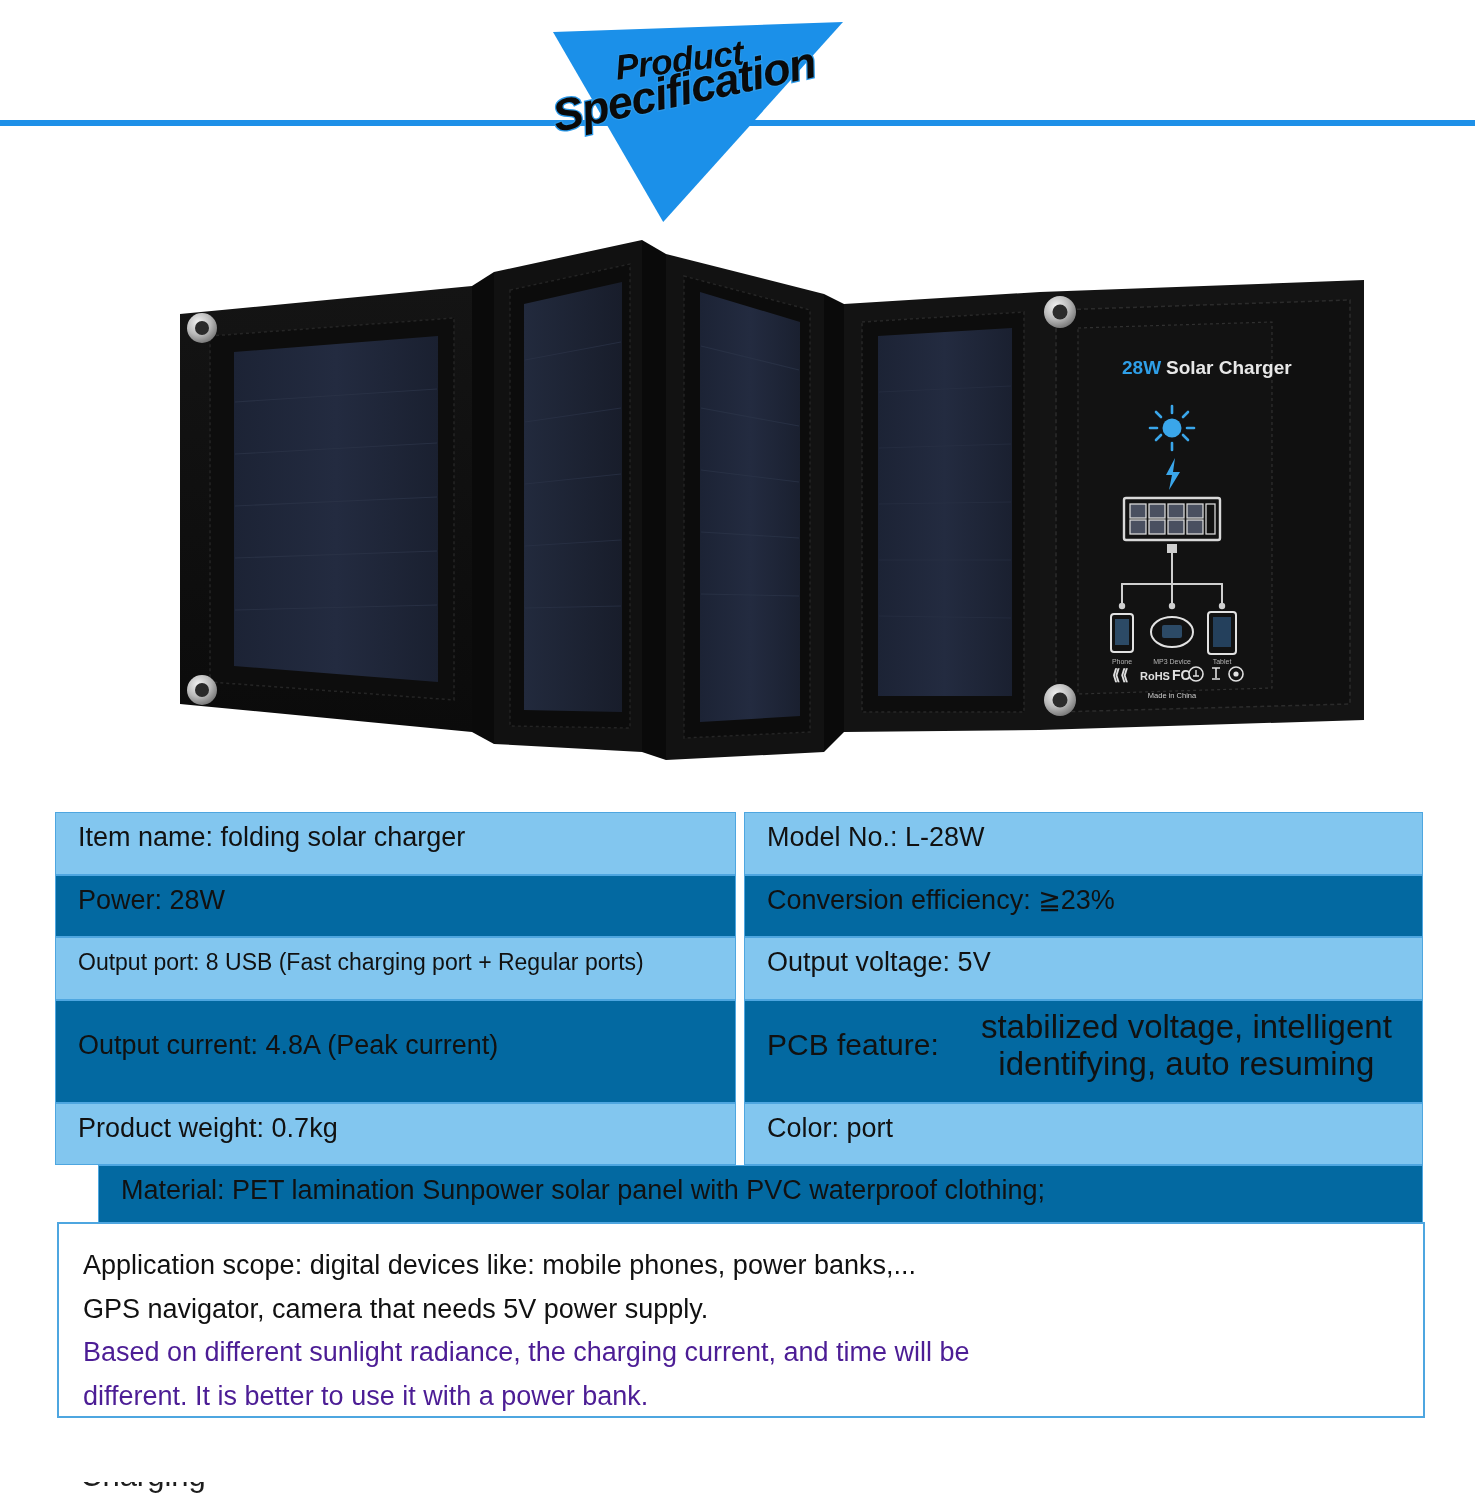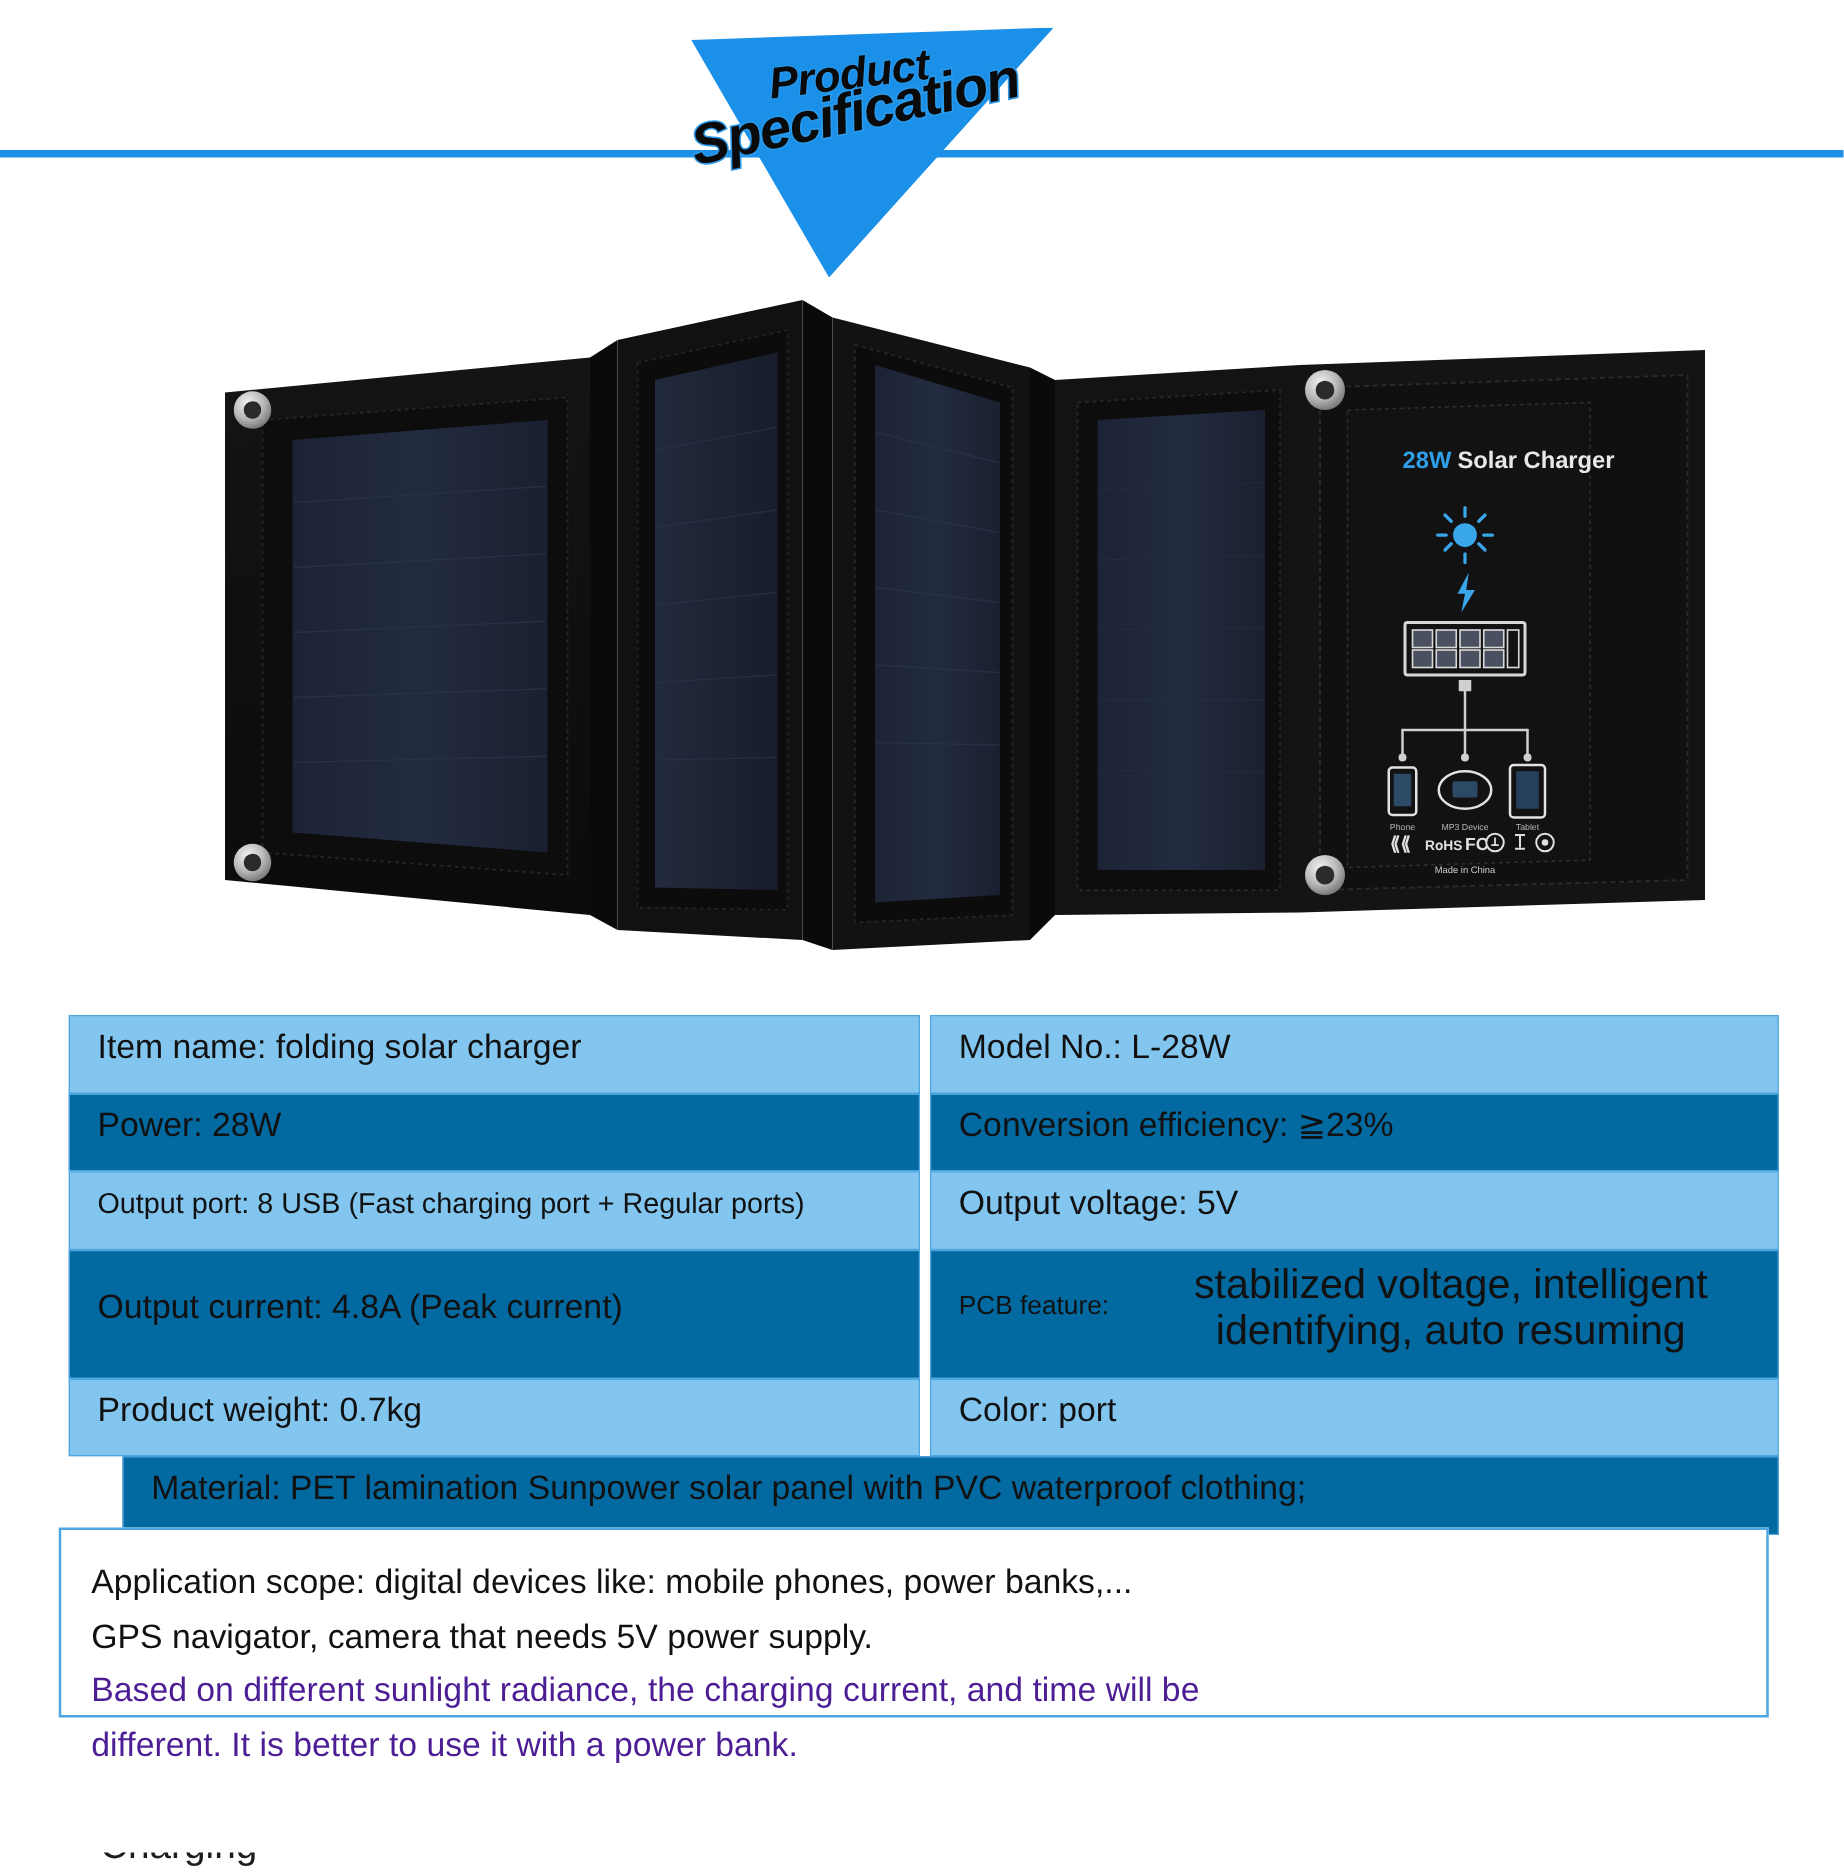--- a/index.html
+++ b/index.html
@@ -111,38 +111,38 @@
   .cell.gap    { border: none; background: #ffffff; padding: 0; min-height: 0; }
   .cell.small  { font-size: 23px; }
   .cell.wide   { grid-column: 1 / 4; margin-left: 43px; }
   .cell.two-line {
     white-space: normal;
     align-items: center;
   }
   .pcb-label {
     flex: 0 0 auto;
     padding-right: 12px;
-    font-size: 21px;
+    font-size: 30px;
     text-align: right;
   }
   .pcb-value {
     flex: 1 1 auto;
     font-size: 33px;
     line-height: 1.14;
     white-space: pre-line;
     text-align: center;
   }
 
   
   .app-box {
     position: absolute;
-    left: 47px;
+    left: 57px;
     top: 1222px;
     width: 1368px;
-    height: 152px;
+    height: 196px;
     box-sizing: border-box;
     border: 2px solid #4ea6e0;
     background: #ffffff;
     padding: 20px 0 0 24px;
   }
   .app-line {
     font-size: 27px;
     line-height: 1.62;
     color: #111111;
     white-space: nowrap;

